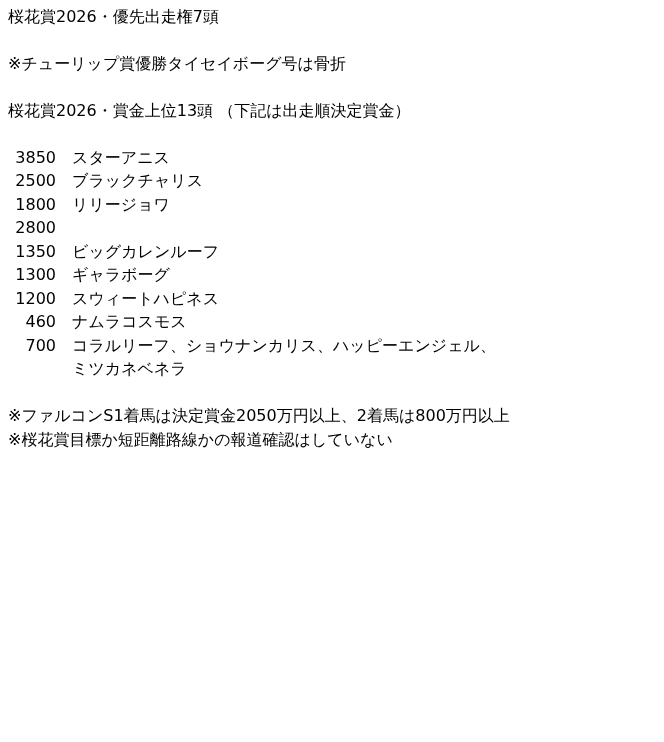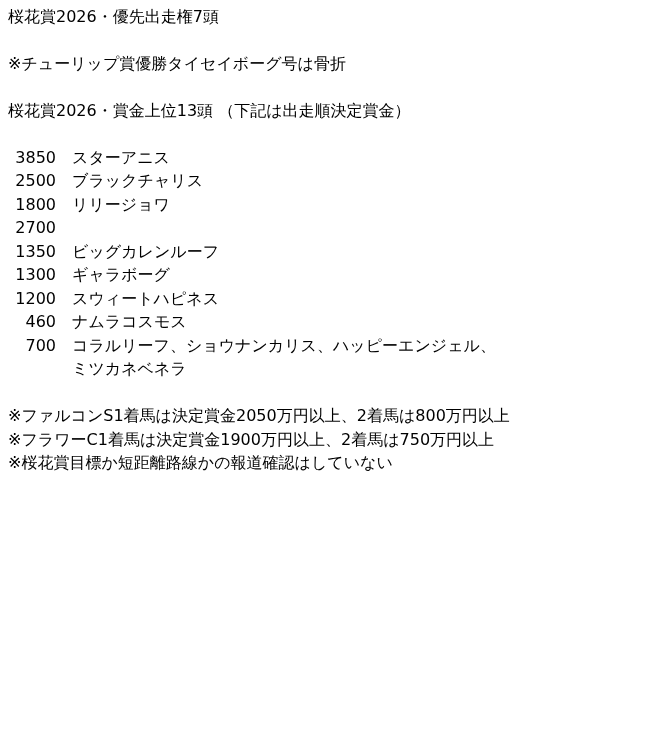--- a/index.html
+++ b/index.html
@@ -68,21 +68,21 @@
     </div>
     <div class="prize-row">
       <span class="prize-amount">2500</span>
       <span class="prize-name">ブラックチャリス</span>
     </div>
     <div class="prize-row">
       <span class="prize-amount">1800</span>
       <span class="prize-name">リリージョワ</span>
     </div>
     <div class="prize-row">
-      <span class="prize-amount">2700</span>
+      <span class="prize-amount">2800</span>
     </div>
     <div class="prize-row">
       <span class="prize-amount">1350</span>
       <span class="prize-name">ビッグカレンルーフ</span>
     </div>
     <div class="prize-row">
       <span class="prize-amount">1300</span>
       <span class="prize-name">ギャラボーグ</span>
     </div>
     <div class="prize-row">
@@ -98,17 +98,16 @@
       <span class="prize-name">コラルリーフ、ショウナンカリス、ハッピーエンジェル、</span>
     </div>
     <div class="prize-row">
       <span class="prize-amount"></span>
       <span class="prize-name">ミツカネベネラ</span>
     </div>
   </div>
 
   <div class="footnotes">
     <div class="line">※ファルコンS1着馬は決定賞金2050万円以上、2着馬は800万円以上</div>
-    <div class="line">※フラワーC1着馬は決定賞金1900万円以上、2着馬は750万円以上</div>
     <div class="line">※桜花賞目標か短距離路線かの報道確認はしていない</div>
   </div>
 
 </div>
 
 </body></html>

